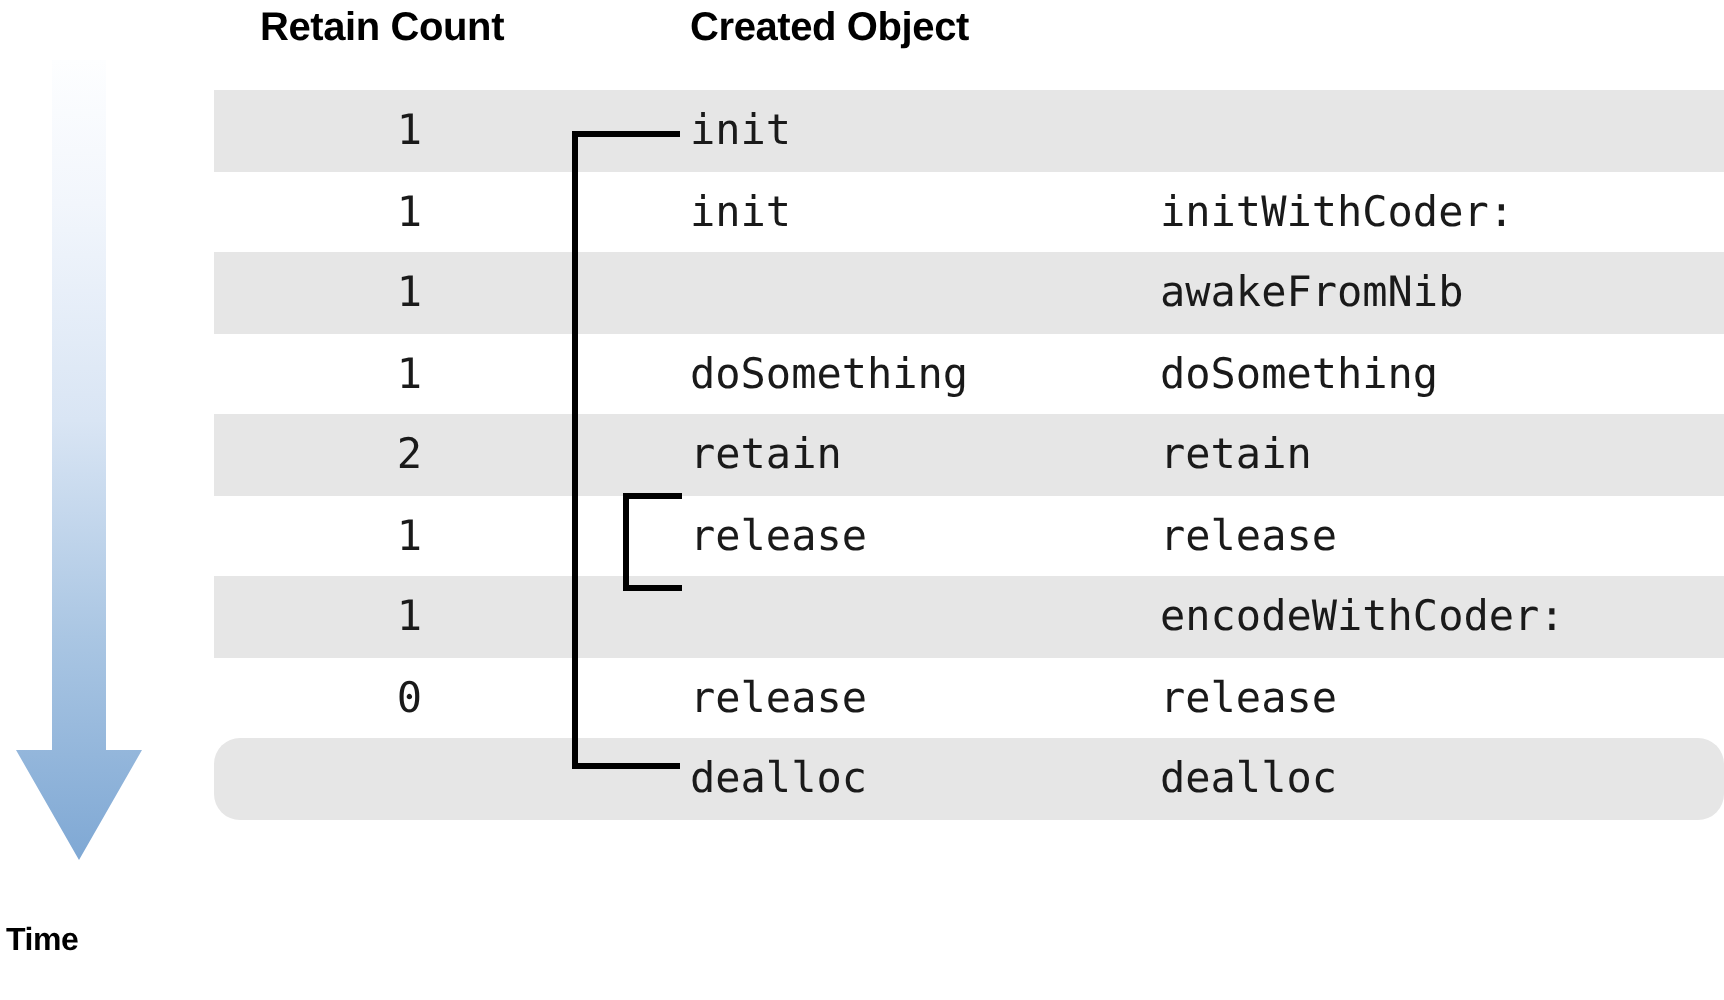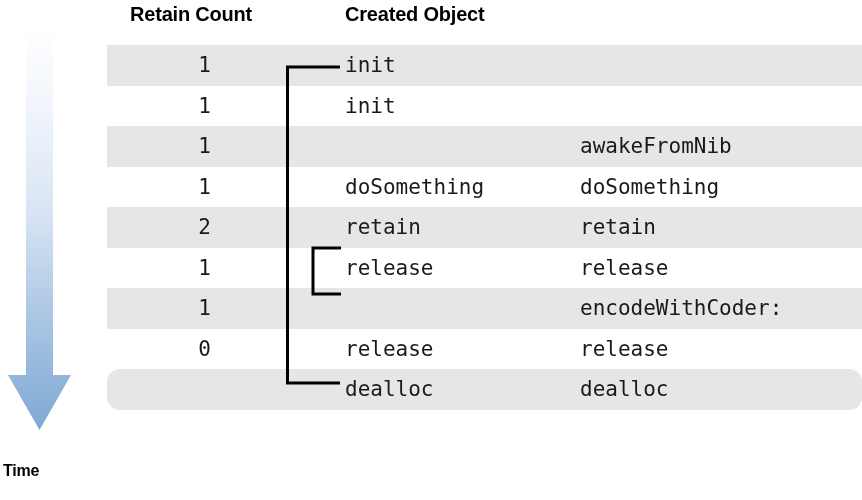--- a/index.html
+++ b/index.html
@@ -109,20 +109,21 @@
 
   <div id="rows">
       <div class="row shaded" style="top: 0px;">
         <div class="cell cell-count">1</div>
         <div class="cell cell-created">init</div>
         <div class="cell cell-unarchived"></div>
       </div>
       <div class="row plain" style="top: 40.5px;">
         <div class="cell cell-count">1</div>
         <div class="cell cell-created">init</div>
+        <div class="cell cell-unarchived">initWithCoder:</div>
       </div>
       <div class="row shaded" style="top: 81px;">
         <div class="cell cell-count">1</div>
         <div class="cell cell-created"></div>
         <div class="cell cell-unarchived">awakeFromNib</div>
       </div>
       <div class="row plain" style="top: 121.5px;">
         <div class="cell cell-count">1</div>
         <div class="cell cell-created">doSomething</div>
         <div class="cell cell-unarchived">doSomething</div>

